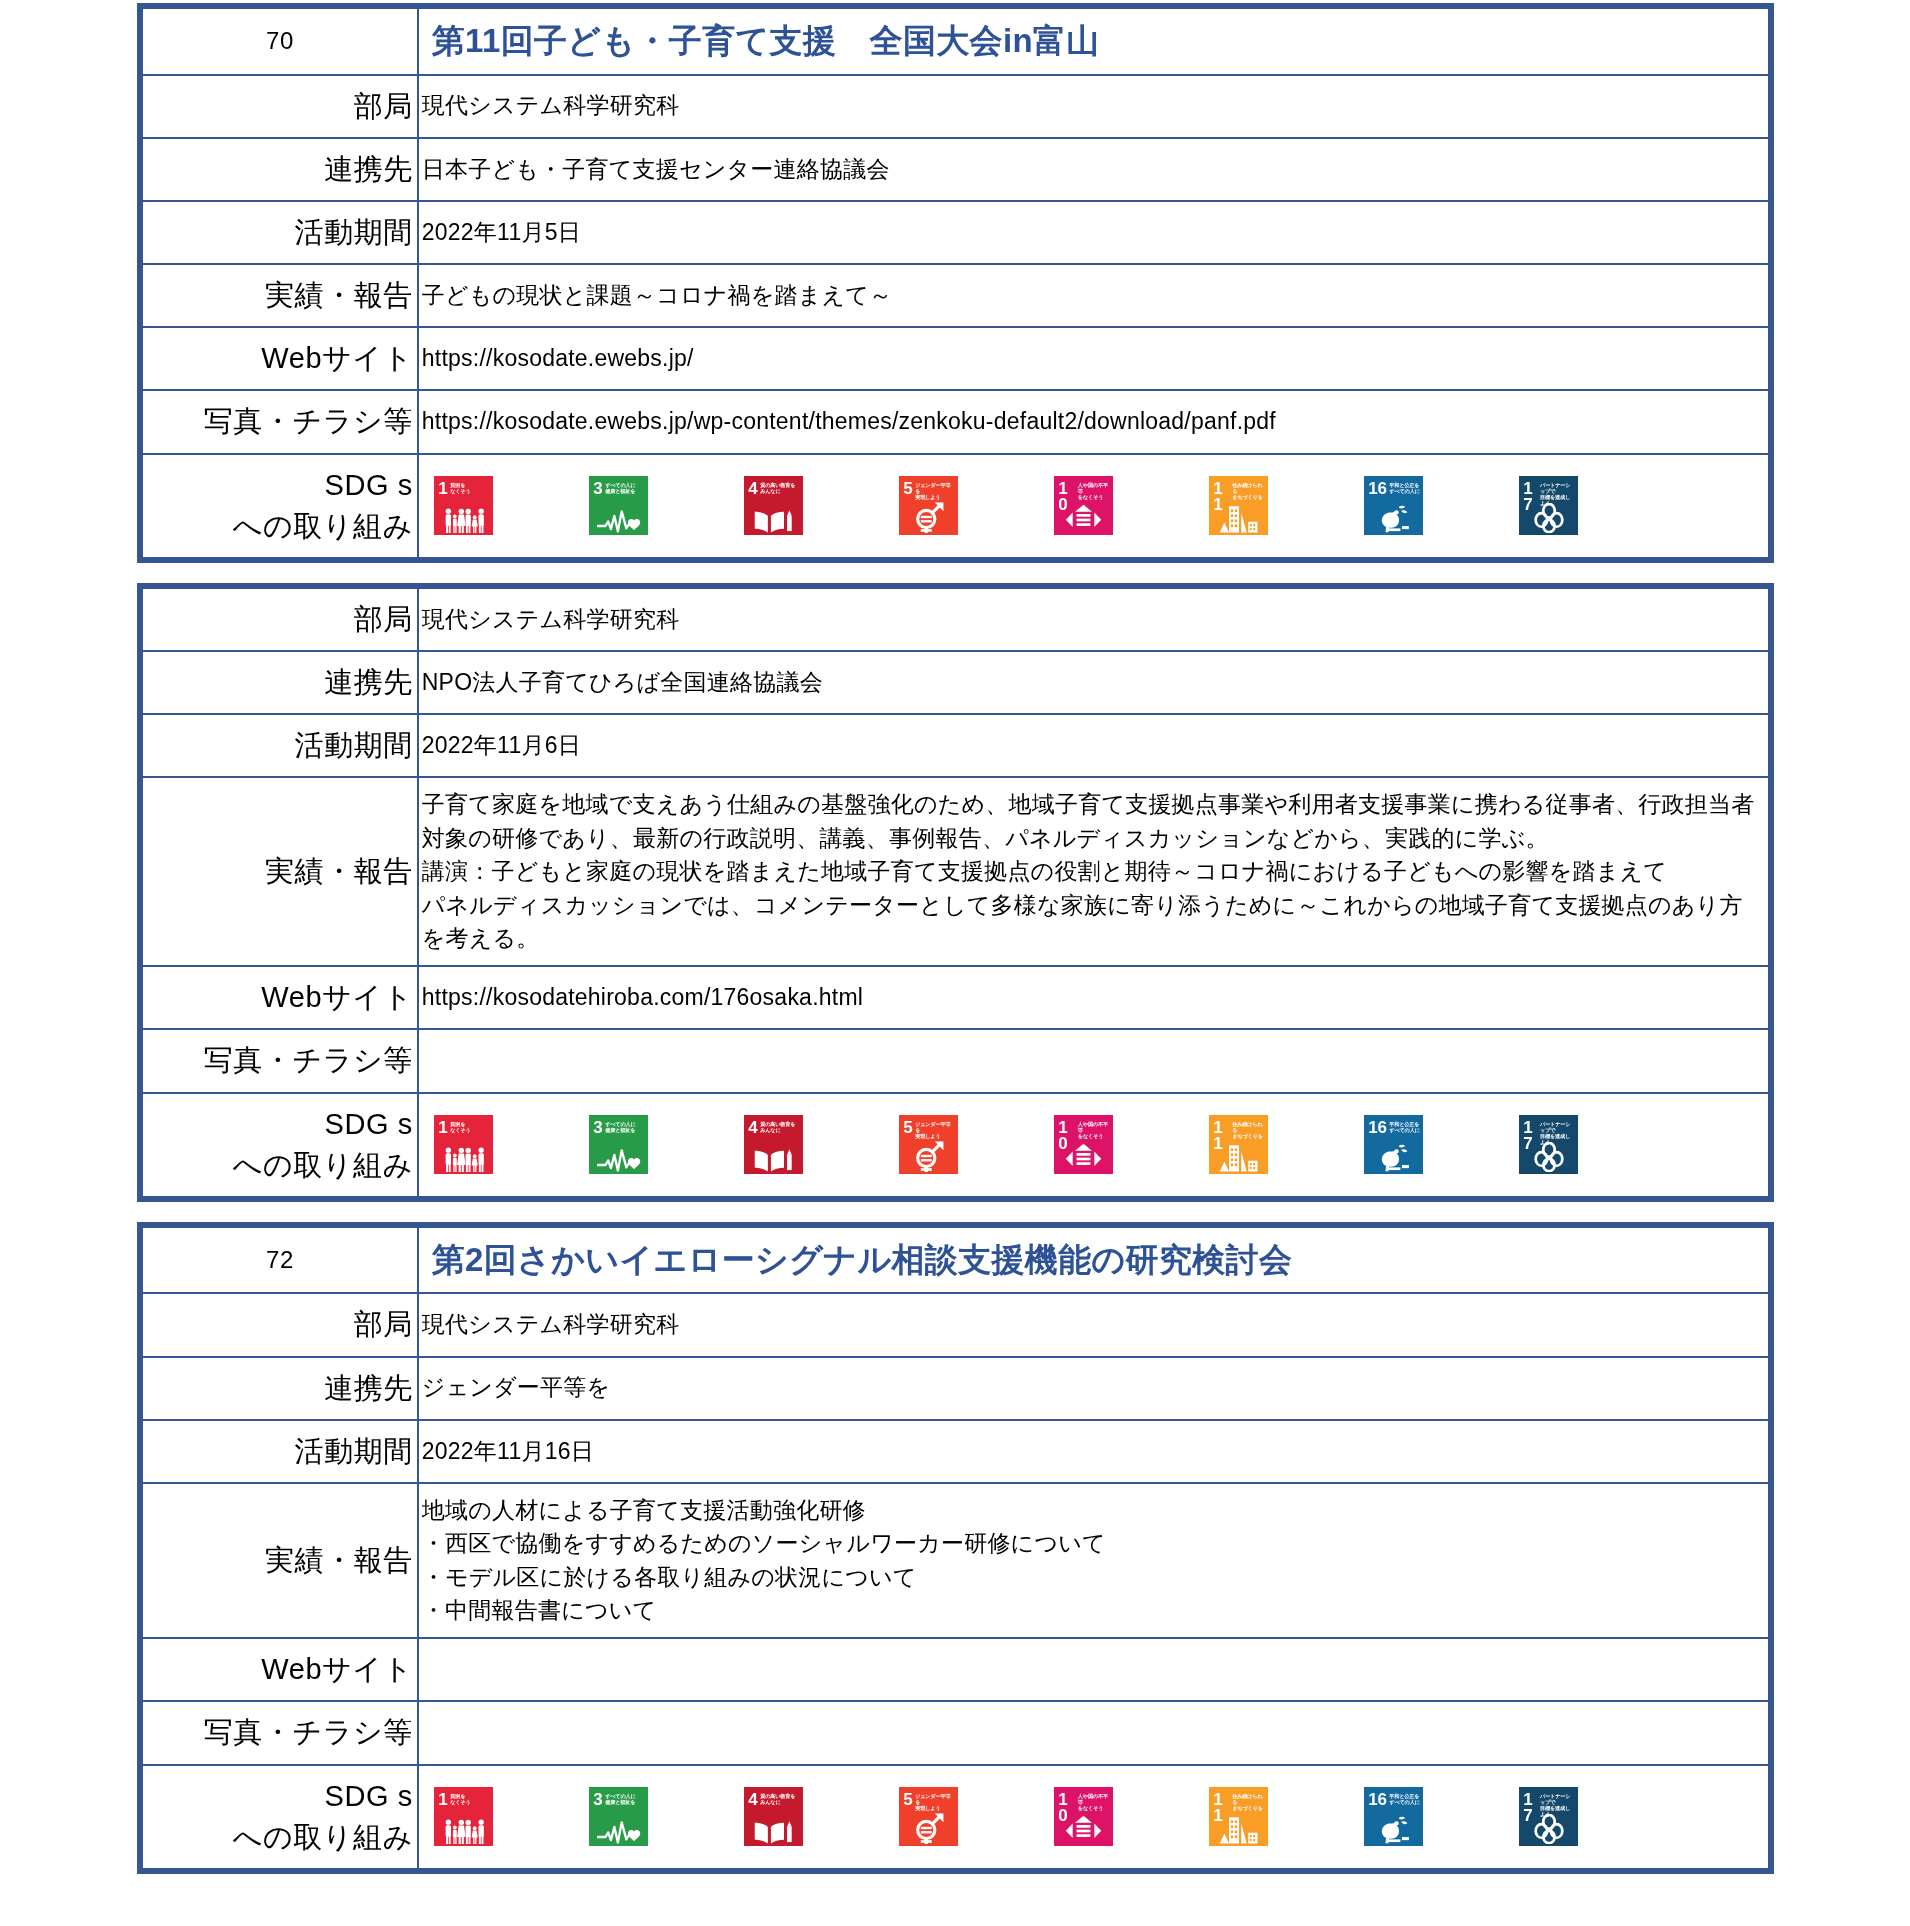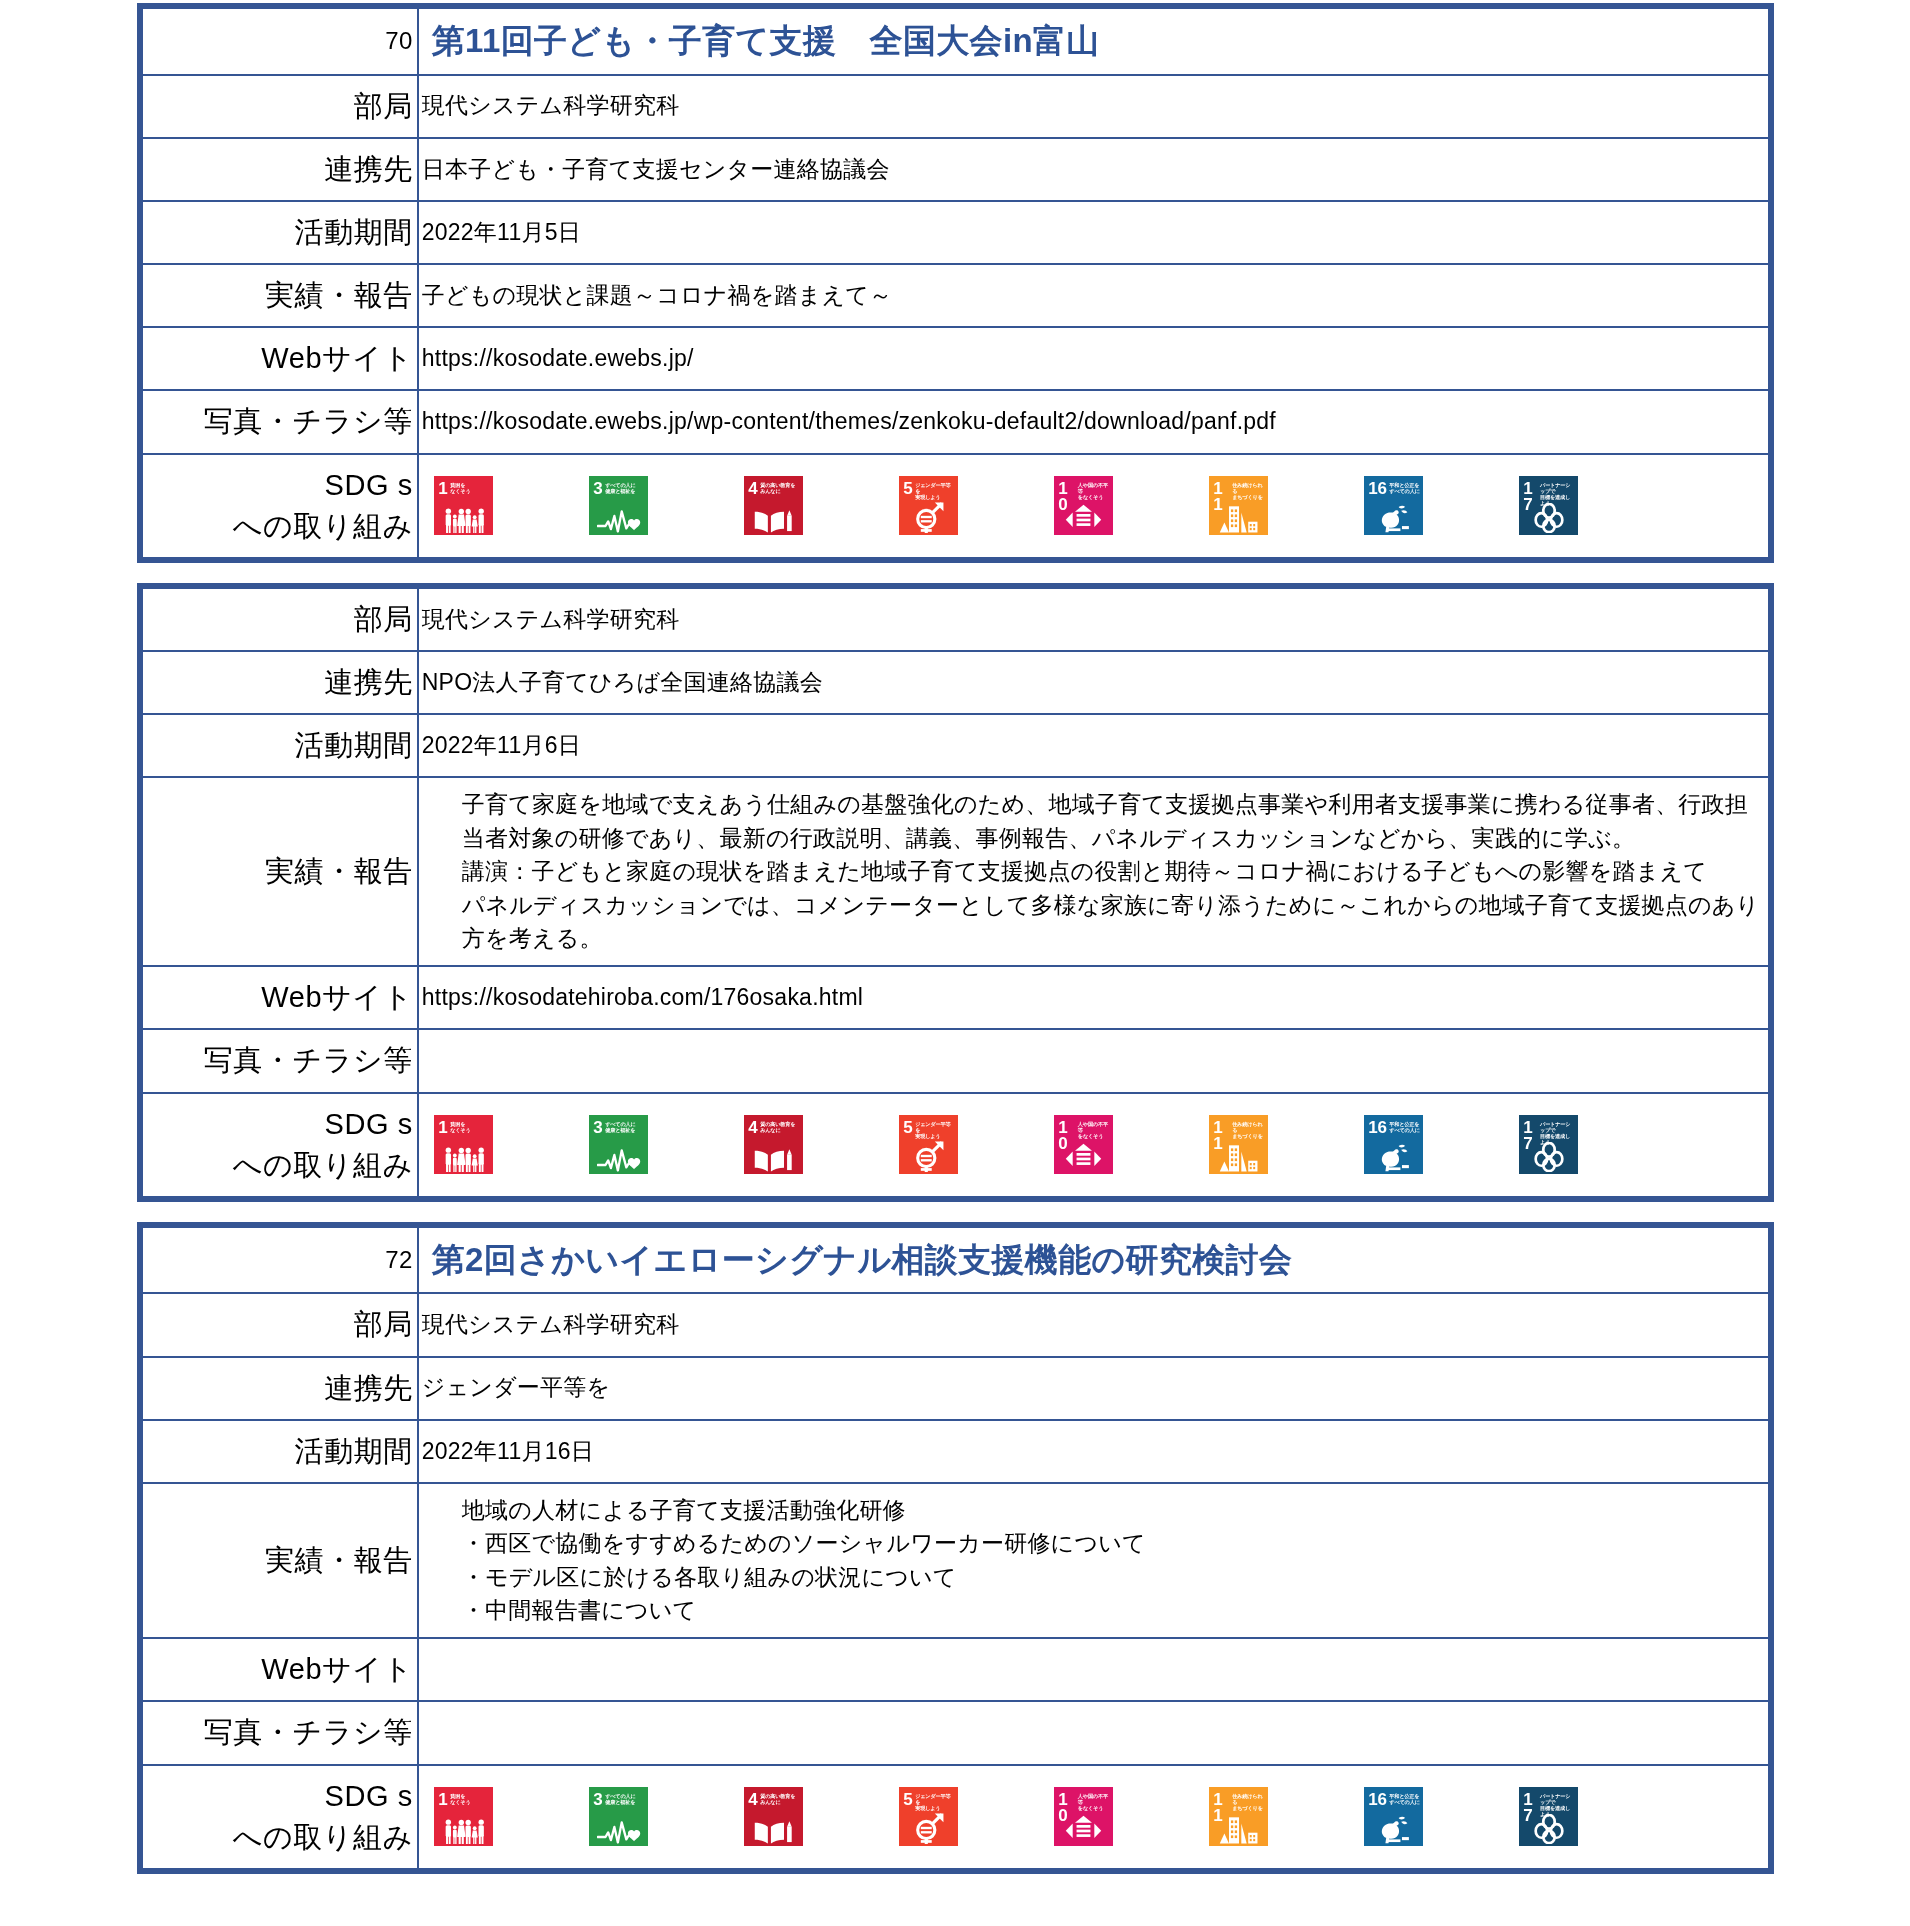--- a/index.html
+++ b/index.html
@@ -53,38 +53,39 @@
     text-align: left;
     font-size: 23px;
     line-height: 1.45;
     padding: 10px 3px;
     letter-spacing: 0.01em;
     word-break: break-all;
   }
 
   
   .rtable tr.head td.num {
+    text-align: center;
     font-size: 24px;
     padding: 11.6px 3.9px;
   }
   .rtable tr.head td.title {
     font-weight: bold;
     color: #2d5295;
     font-size: 33px;
     letter-spacing: 0.01em;
     padding: 10.8px 13px;
     line-height: 1.3;
   }
 
   .multiline {
     line-height: 1.72;
     padding-top: 13px;
     padding-bottom: 13px;
   }
-  .multiline div { white-space: normal; margin-left: 40px; }
+  .multiline div { white-space: normal; }
 
   .label-two-line { line-height: 1.48; }
 
   
   .sdg-cell {
     padding: 13px 7.7px 13px 15.4px !important;
   }
   .sdg-row {
     display: flex;
     align-items: flex-start;

